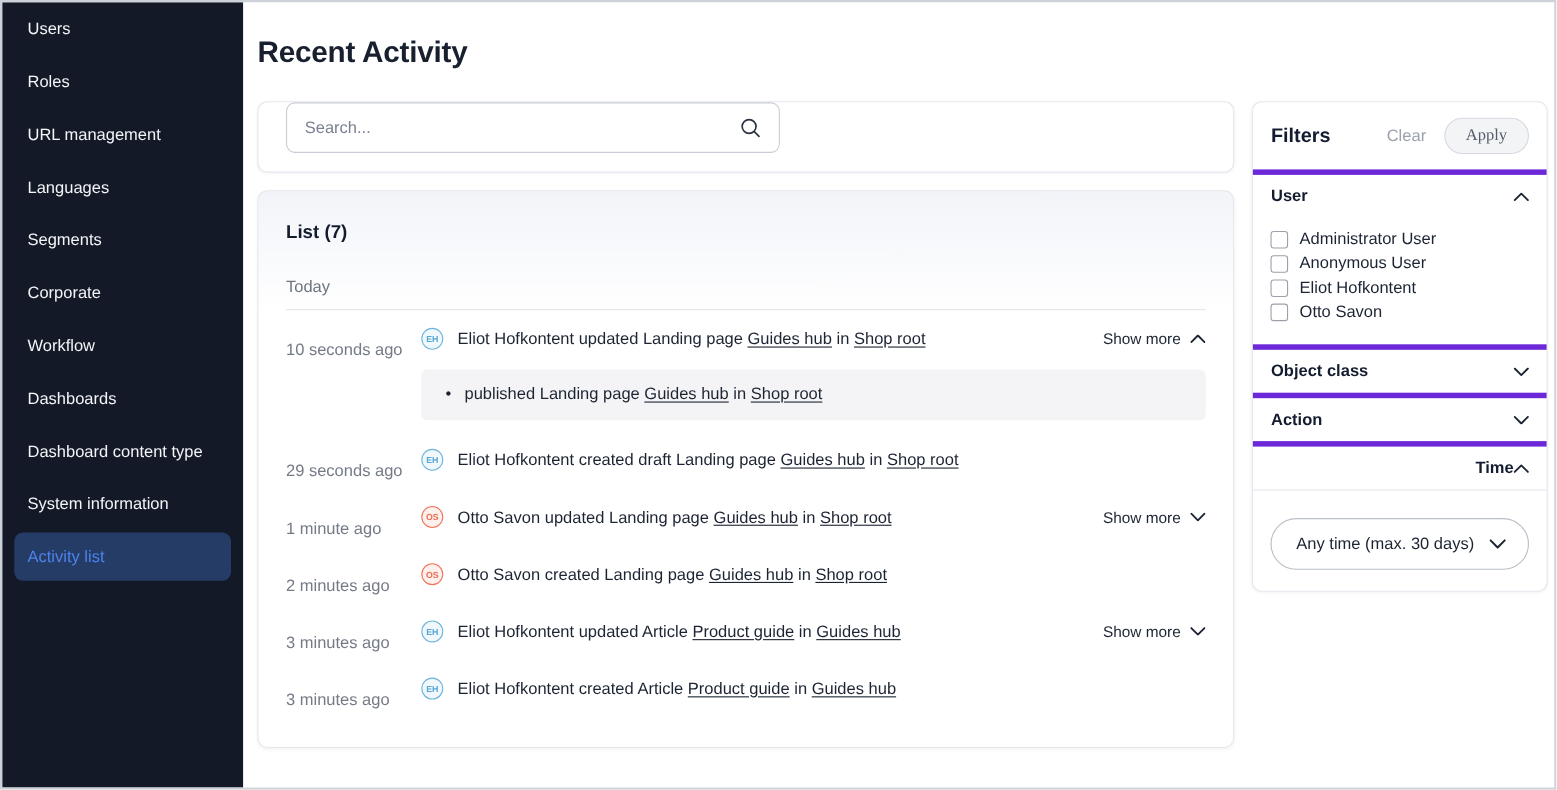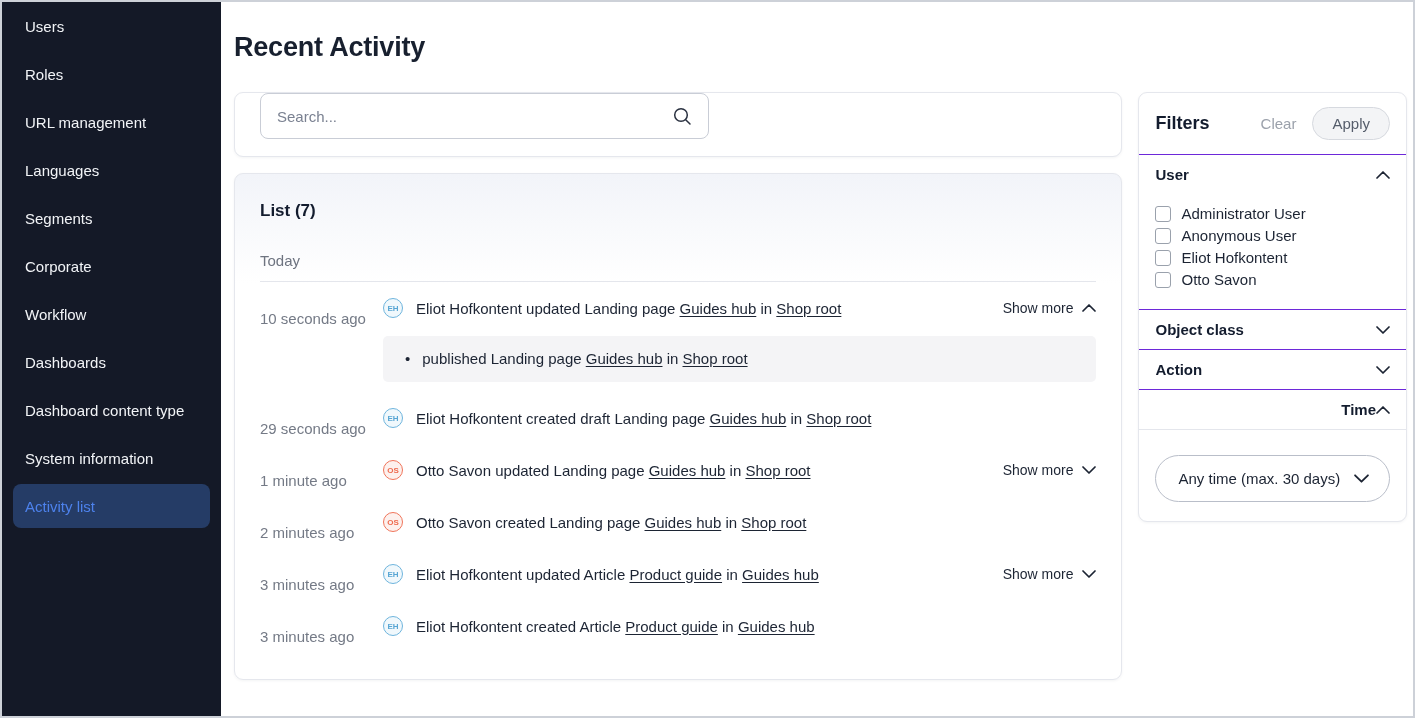--- a/index.html
+++ b/index.html
@@ -46,22 +46,22 @@
 
   .detail-box { margin:2px 0 10px 123px; background:#f4f4f6; border-radius:5px; padding:14px 20px 14px 22px; }
   .detail-text { font-size:15px; color:#1c2433; }
   .detail-text .bullet { margin-right:12px; }
 
   
   .filters-card { width:269px; }
   .filters-head { display:flex; align-items:center; padding:14px 16px; }
   .filters-title { font-size:18px; font-weight:700; color:#131c2e; }
   .clear-btn { margin-left:auto; background:none; border:none; font-size:15px; color:#9ba1ab; font-family:inherit; cursor:pointer; }
-  .apply-btn { margin-left:16px; background:#f3f4f6; border:1px solid #d6d9df; border-radius:17px; padding:7px 19px; font-size:15px; color:#555d6b; font-family:Liberation Sans, sans-serif; cursor:pointer; }
-  .fsection { border-top:1px solid #6d28d9; }
+  .apply-btn { margin-left:16px; background:#f3f4f6; border:1px solid #d6d9df; border-radius:17px; padding:7px 19px; font-size:15px; color:#555d6b; font-family:Liberation Serif, serif; cursor:pointer; }
+  .fsection { border-top:5px solid #6d28d9; }
   .fsection-head { display:flex; align-items:center; justify-content:space-between; padding:11px 16px; cursor:pointer; }
   .fsection-label { font-size:15px; font-weight:700; color:#131c2e; }
   .foptions { padding:6px 16px 16px; }
   .fopt { display:flex; align-items:center; gap:10px; margin:5px 0; font-size:15px; color:#1c2433; }
   .checkbox { width:16px; height:16px; border:1px solid #9aa1ac; border-radius:3px; background:#fff; flex:none; cursor:pointer; }
   .time-body { padding:25px 16px 19px; }
   .time-select { width:100%; height:47px; border:1px solid #b9bec9; border-radius:24px; display:flex; align-items:center; justify-content:space-between; padding:0 20px 0 22px; font-size:15px; color:#1c2433; background:#fff; cursor:pointer; }
 </style>
 </head>
 <body>

